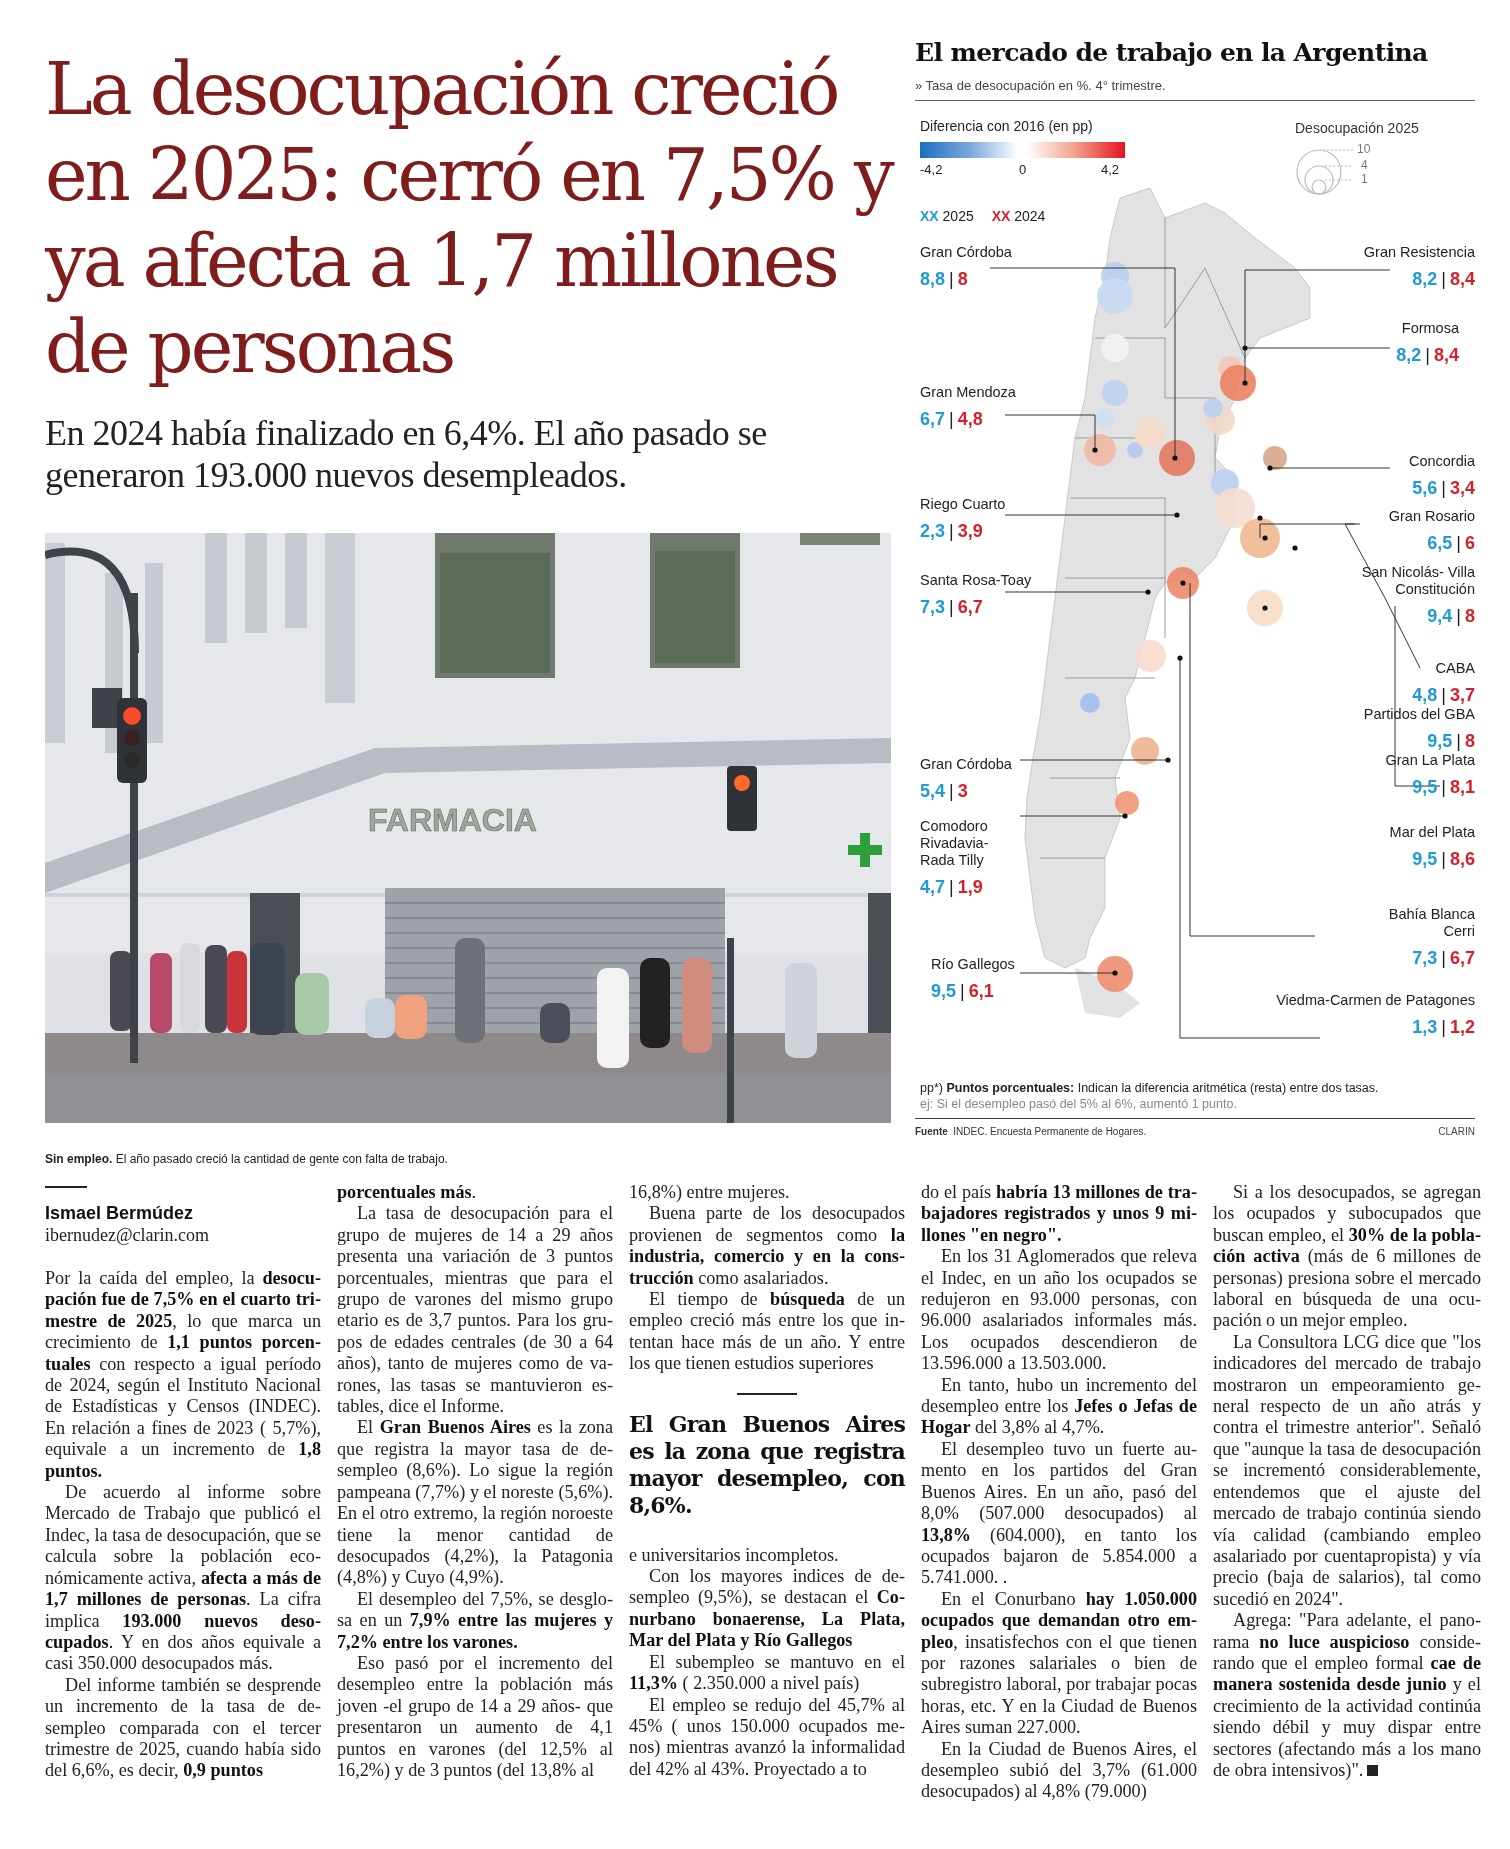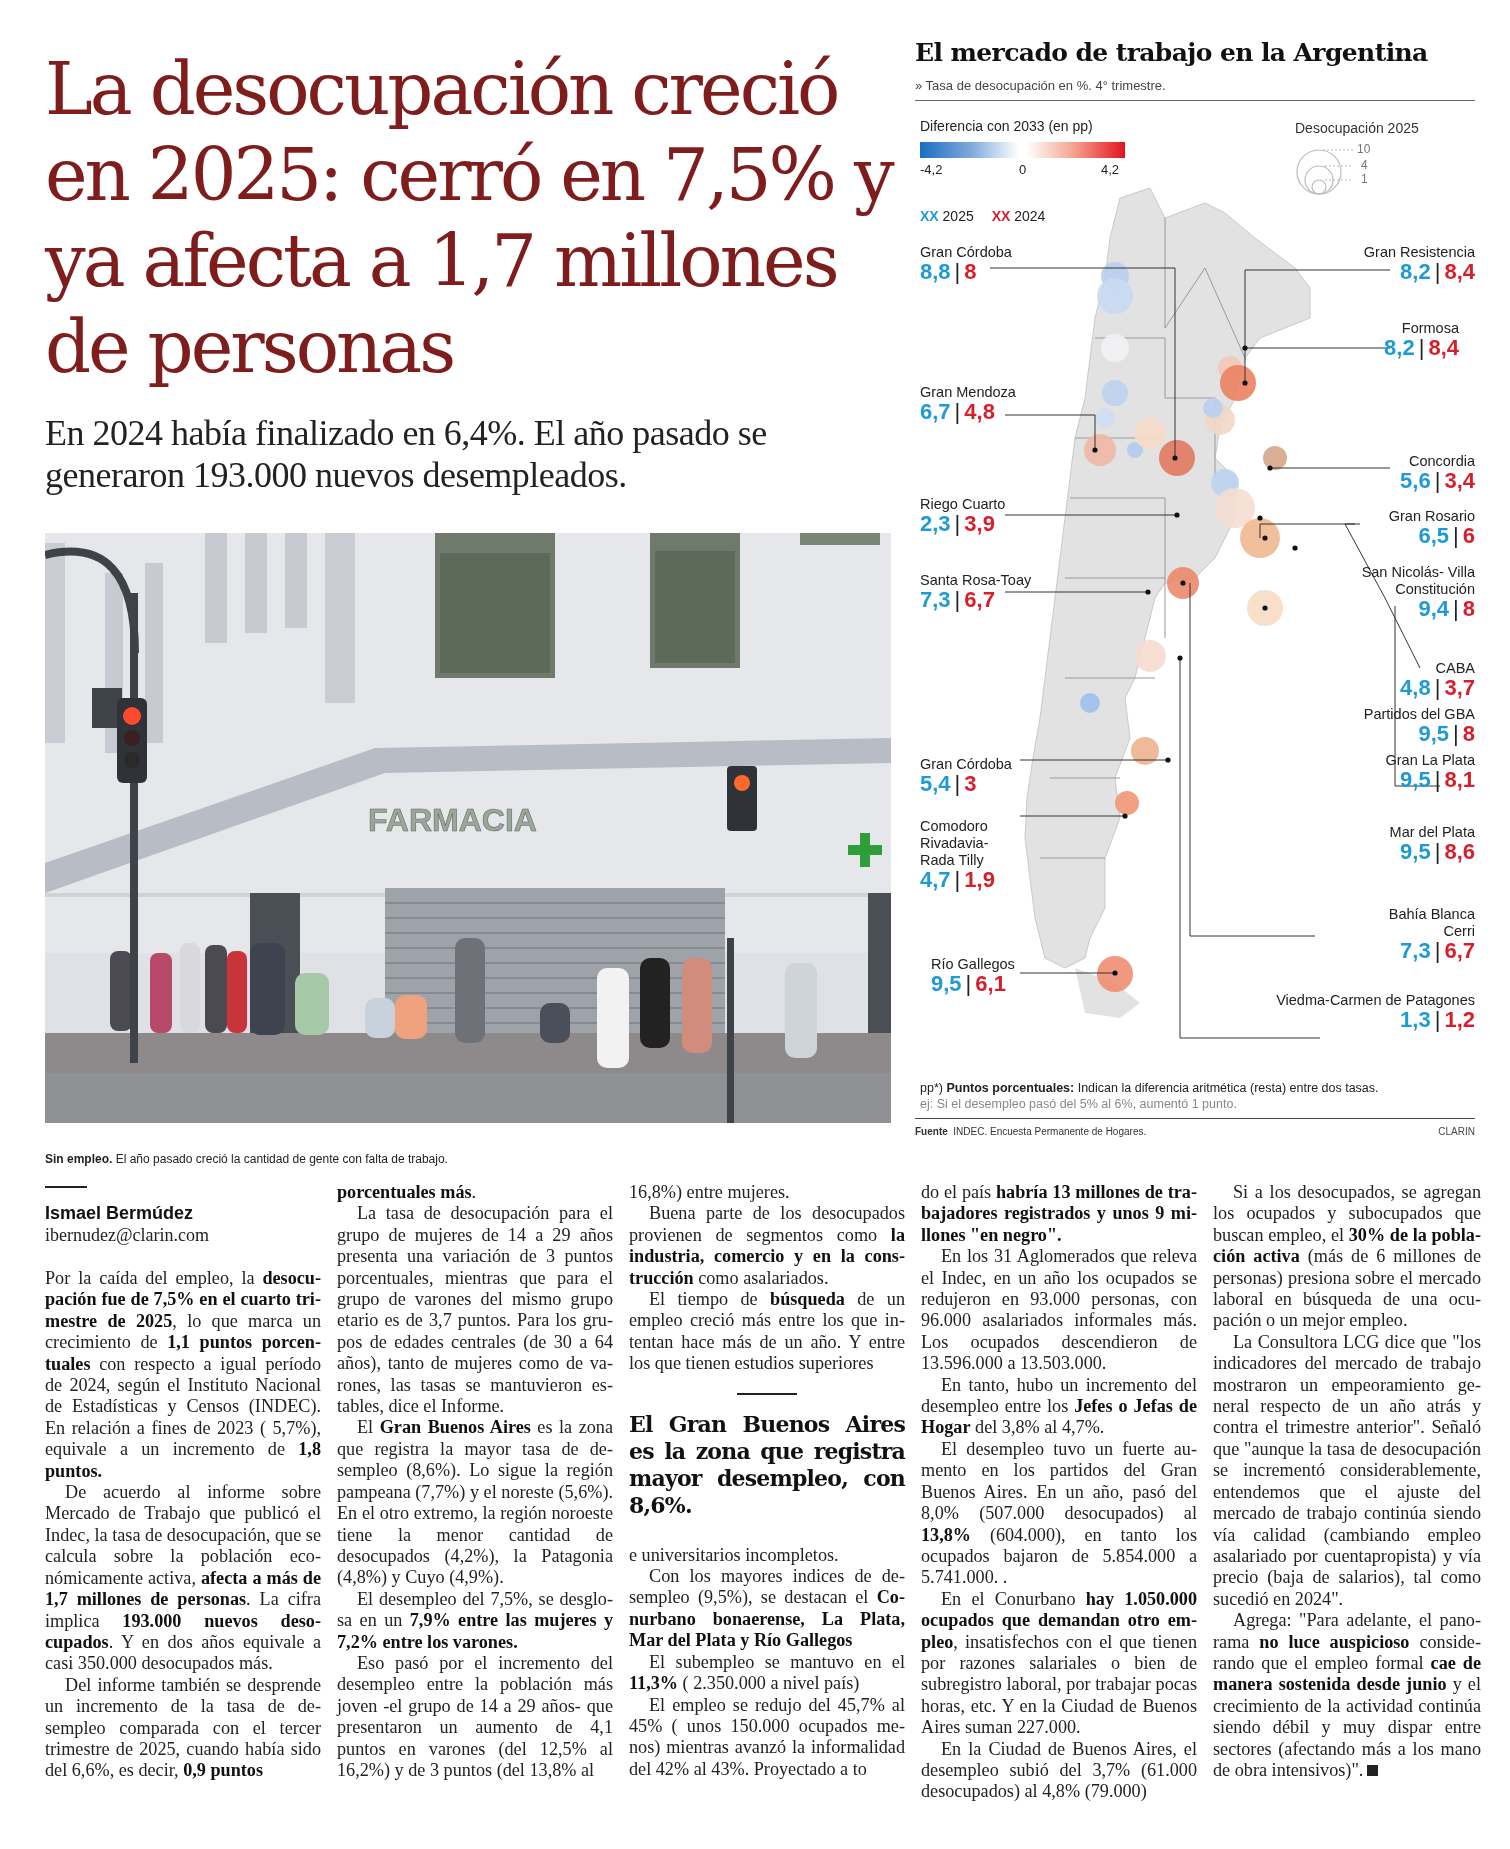--- a/index.html
+++ b/index.html
@@ -41,21 +41,21 @@
   .bubble-legend { position: absolute; left: 380px; top: 100px; width: 110px; height: 60px; }
   .bl-lbl { position: absolute; font-size: 12px; color: #777; }
   .year-key { position: absolute; left: 5px; top: 170px; font-size: 14px; color: #222; }
   .year-key .xx25 { color: #1e9ad6; font-weight: bold; }
   .year-key .xx24 { color: #d71f2b; font-weight: bold; margin-left: 14px; }
 
   .map-svg { position: absolute; left: 0; top: 0; width: 560px; height: 1112px; }
 
   .city { position: absolute; font-size: 14.5px; color: #222; line-height: 17px; }
   .city.right { text-align: right; }
-  .city .vals { font-size: 22px; font-weight: bold; margin-top: 2px; white-space: nowrap; }
+  .city .vals { font-size: 18px; font-weight: bold; margin-top: 10px; white-space: nowrap; }
   .v25 { color: #1e9ad6; }
   .v24 { color: #d71f2b; }
   .sep { color: #222; font-weight: normal; margin: 0 4px; }
 
   .footnote { position: absolute; left: 5px; top: 1042px; width: 555px; font-size: 12.5px; color: #222; line-height: 16px; }
   .footnote .ex { color: #888; }
   .source-rule { position: absolute; left: 0; top: 1080px; width: 560px; height: 1px; background: #444; }
   .source { position: absolute; left: 0; top: 1088px; font-size: 10px; color: #333; }
   .source b { font-weight: bold; }
   .brand { position: absolute; right: 0; top: 1088px; font-size: 10px; color: #444; }
@@ -235,21 +235,21 @@
       <circle cx="380" cy="510" r="2.6" fill="#111"></circle>
       <circle cx="350" cy="570" r="2.6" fill="#111"></circle>
       <circle cx="268" cy="545" r="2.6" fill="#111"></circle>
       <circle cx="265" cy="620" r="2.6" fill="#111"></circle>
     </svg>
 
   <div class="info-title">El mercado de trabajo en la Argentina</div>
   <div class="info-sub">» Tasa de desocupación en %. 4° trimestre.</div>
   <div class="info-rule"></div>
 
-  <div class="legend-title">Diferencia con 2033 (en pp)</div>
+  <div class="legend-title">Diferencia con 2016 (en pp)</div>
   <div class="gradient"></div>
   <div class="grad-lbl" style="left:5px">-4,2</div>
   <div class="grad-lbl" style="left:104px">0</div>
   <div class="grad-lbl" style="left:186px">4,2</div>
 
   <div class="bubble-legend-title">Desocupación 2025</div>
   <div class="bubble-legend">
     <svg width="110" height="60">
       <circle cx="24" cy="34" r="22" fill="none" stroke="#bbb" stroke-width="1.2"></circle>
       <circle cx="24" cy="42" r="14" fill="none" stroke="#bbb" stroke-width="1.2"></circle>

